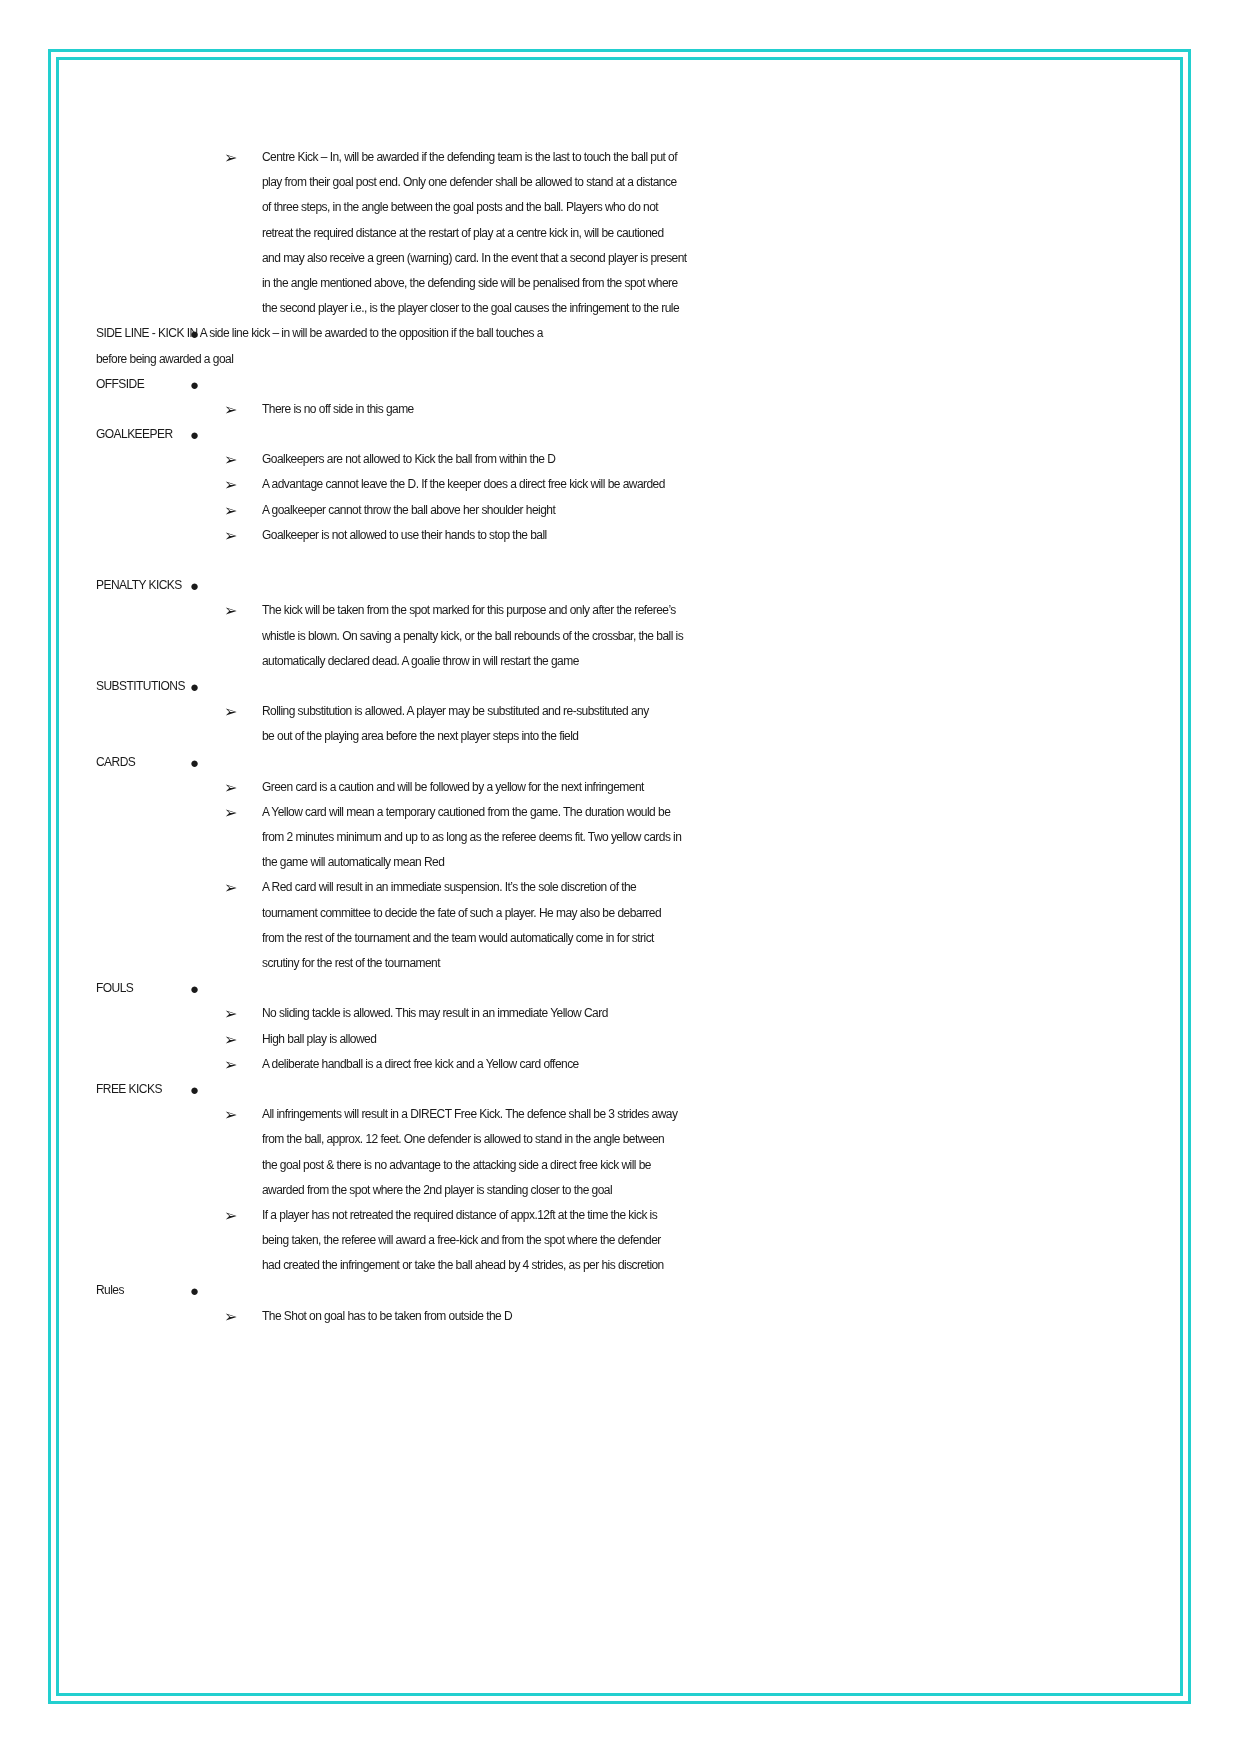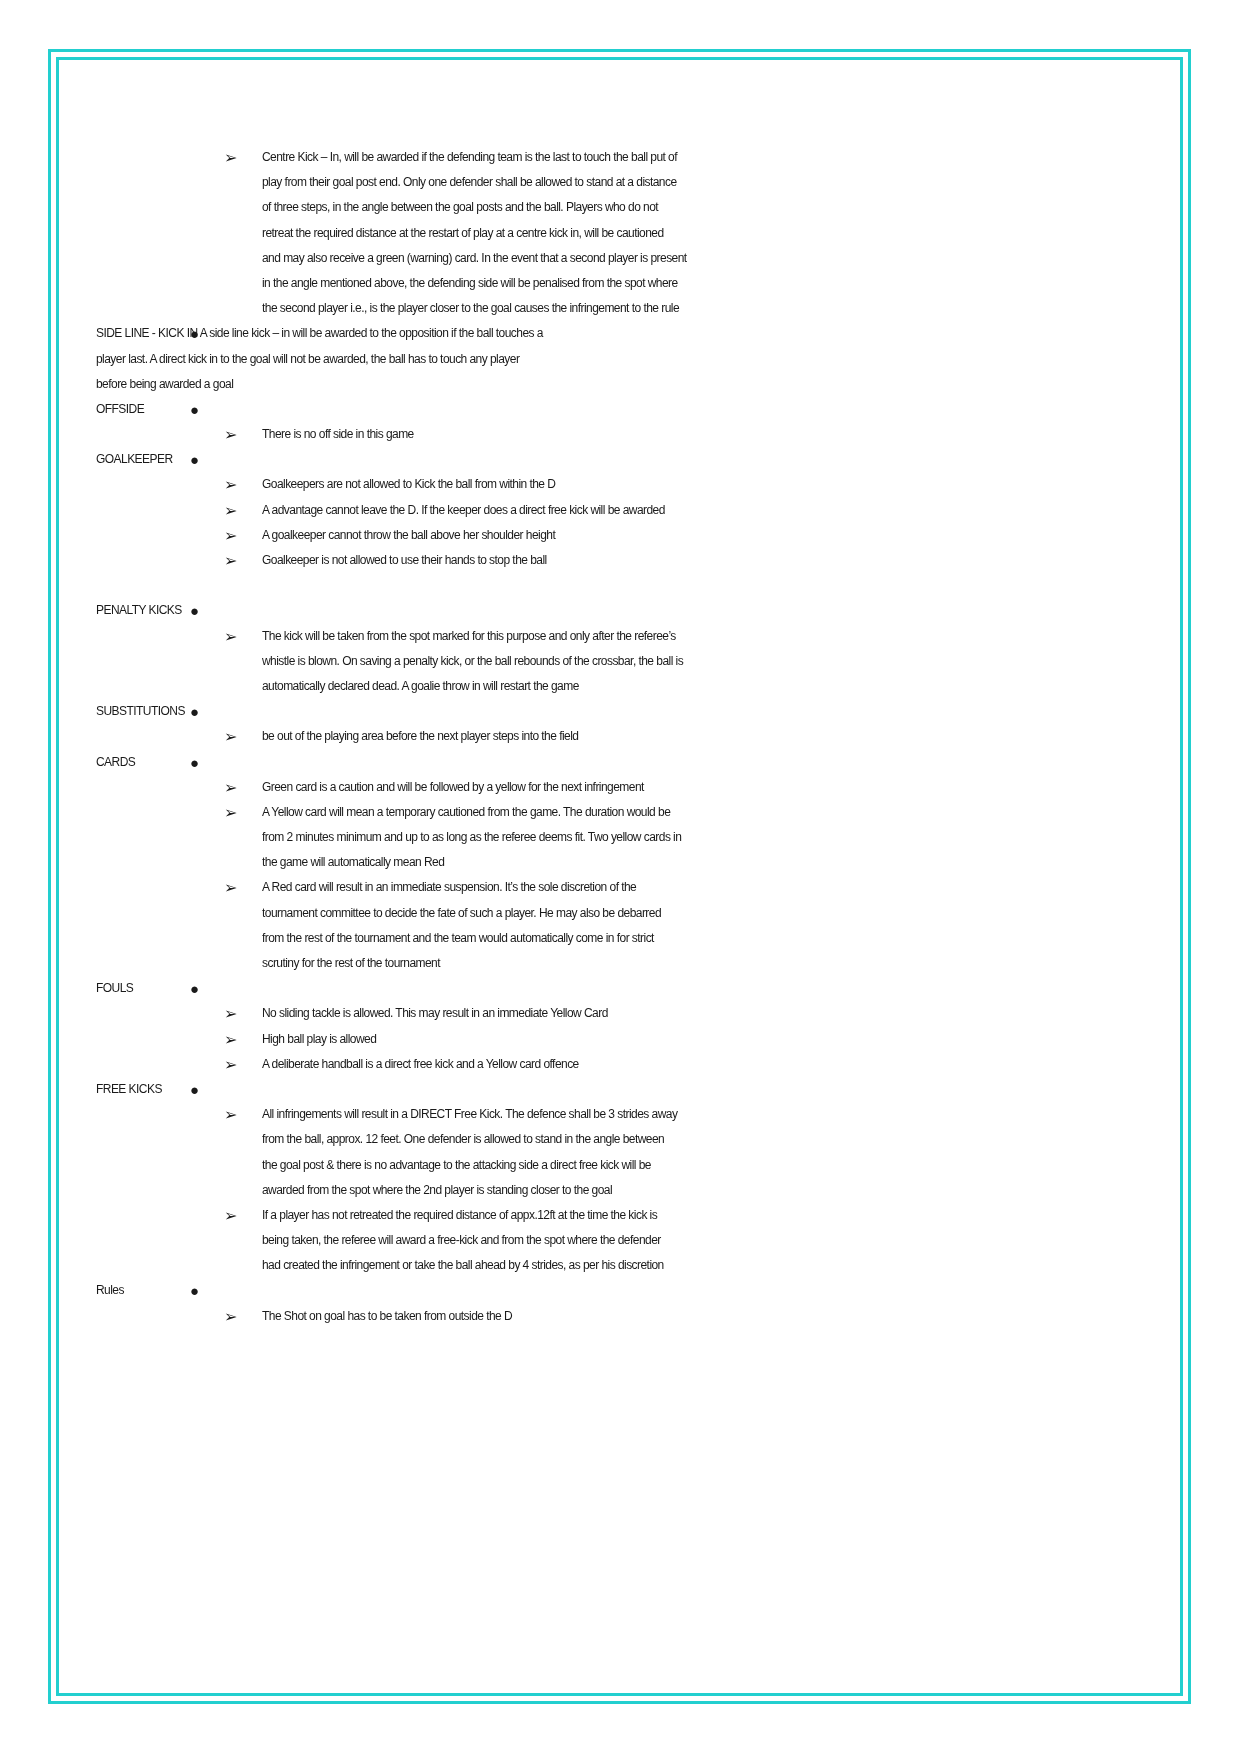--- a/index.html
+++ b/index.html
@@ -33,21 +33,20 @@
       <div class="line">play from their goal post end. Only one defender shall be allowed to stand at a distance</div>
       <div class="line">of three steps, in the angle between the goal posts and the ball. Players who do not</div>
       <div class="line">retreat the required distance at the restart of play at a centre kick in, will be cautioned</div>
       <div class="line">and may also receive a green (warning) card. In the event that a second player is present</div>
       <div class="line">in the angle mentioned above, the defending side will be penalised from the spot where</div>
       <div class="line">the second player i.e., is the player closer to the goal causes the infringement to the rule</div>
     </div>
     <div class="item l1">
       <span class="marker bullet">●</span>
       <div class="line">SIDE LINE - KICK IN A side line kick – in will be awarded to the opposition if the ball touches a</div>
-      <div class="line">player last. A direct kick in to the goal will not be awarded, the ball has to touch any player</div>
       <div class="line">before being awarded a goal</div>
     </div>
     <div class="item l1">
       <span class="marker bullet">●</span>
       <div class="line">OFFSIDE</div>
     </div>
     <div class="item l2">
       <span class="marker arrow">➢</span>
       <div class="line">There is no off side in this game</div>
     </div>
@@ -81,20 +80,21 @@
       <div class="line">The kick will be taken from the spot marked for this purpose and only after the referee’s</div>
       <div class="line">whistle is blown. On saving a penalty kick, or the ball rebounds of the crossbar, the ball is</div>
       <div class="line">automatically declared dead. A goalie throw in will restart the game</div>
     </div>
     <div class="item l1">
       <span class="marker bullet">●</span>
       <div class="line">SUBSTITUTIONS</div>
     </div>
     <div class="item l2">
       <span class="marker arrow">➢</span>
+      <div class="line">Rolling substitution is allowed. A player may be substituted and re-substituted any</div>
       <div class="line">be out of the playing area before the next player steps into the field</div>
     </div>
     <div class="item l1">
       <span class="marker bullet">●</span>
       <div class="line">CARDS</div>
     </div>
     <div class="item l2">
       <span class="marker arrow">➢</span>
       <div class="line">Green card is a caution and will be followed by a yellow for the next infringement</div>
     </div>

